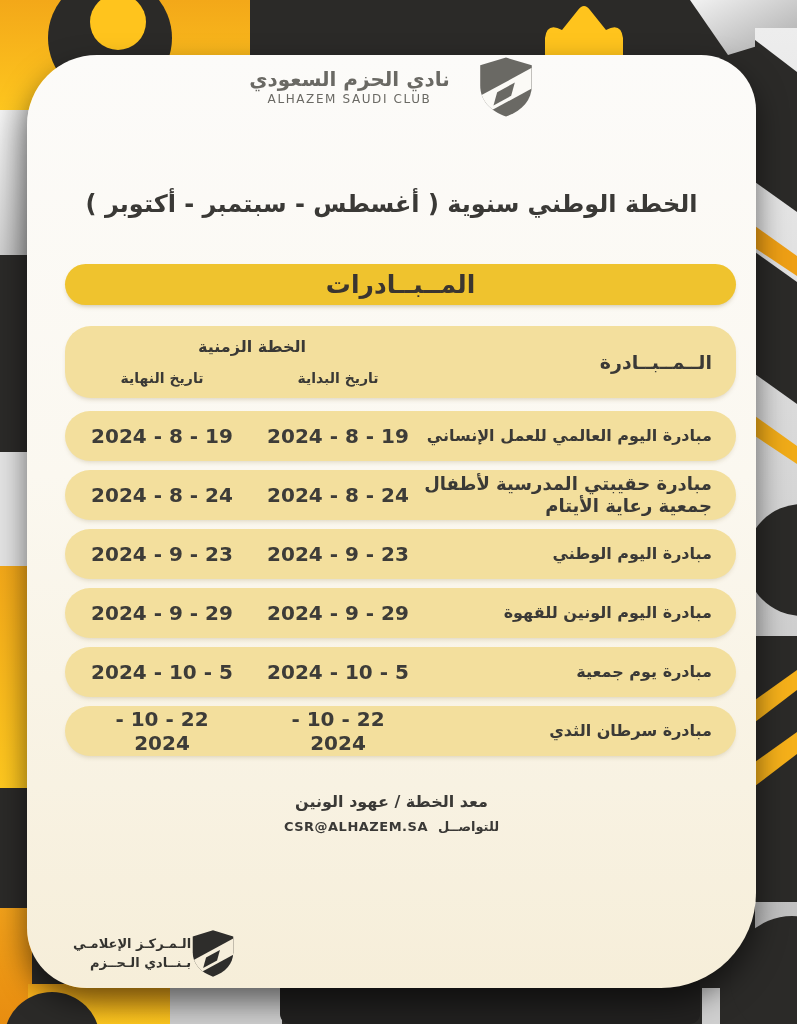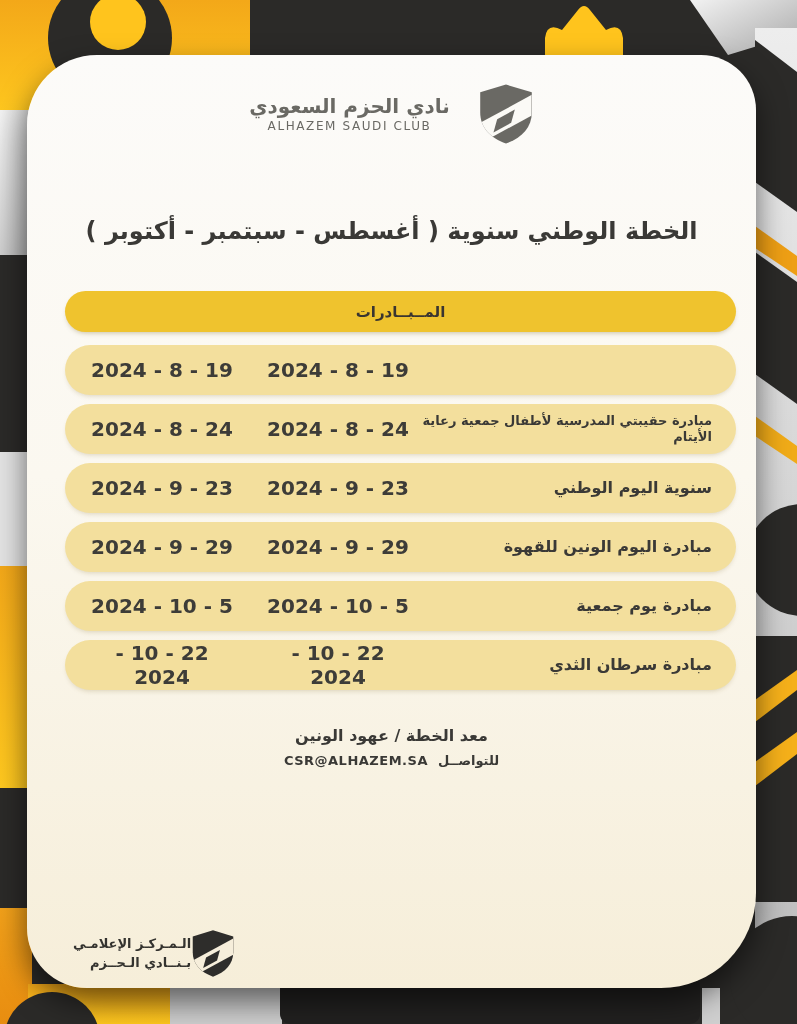--- a/index.html
+++ b/index.html
@@ -11,53 +11,53 @@
   }
   .bg{position:absolute;inset:0;z-index:0;}
   
   .card{
     position:absolute;left:27px;top:55px;width:729px;height:933px;z-index:1;
     border-radius:70px 55px 95px 60px;
     background:linear-gradient(180deg,#fcfbf9 0%,#fbf8f0 45%,#f6eed9 100%);
     box-shadow:0 14px 30px rgba(0,0,0,.55);
   }
   
-  .logo-top{display:flex;justify-content:center;align-items:center;gap:28px;padding-top:28px;}
+  .logo-top{display:flex;justify-content:center;align-items:center;gap:28px;padding-top:1px;}
   .shield{display:block;}
   .shield-top{width:56px;height:62px;color:#6a6964;}
   .shield-media{width:44px;height:49px;color:#2e2d2b;--band:#f6eedb;}
   .club-text{text-align:center;color:#6a6964;}
   .club-ar{font-size:20px;font-weight:bold;line-height:1.25;}
   .club-en{font-size:12px;font-weight:normal;letter-spacing:1.6px;line-height:1.3;}
   
   .title{margin-top:72px;text-align:center;font-size:24px;font-weight:bold;color:#3a3936;}
   
   .banner{
     margin:46px 20px 0 38px;height:41px;border-radius:22px;background:#efc32e;
     display:flex;align-items:center;justify-content:center;
-    font-size:15px;font-weight:bold;color:#3a3530;
+    font-size:25px;font-weight:bold;color:#3a3530;
     box-shadow:0 3px 5px -2px rgba(110,85,20,.35);
   }
   
   .thead{margin:21px 20px 0 38px;height:72px;border-radius:26px;background:#f3df9d;position:relative;
     box-shadow:0 3px 5px -2px rgba(110,85,20,.25);}
   .th-initiative{position:absolute;right:24px;top:0;height:100%;display:flex;align-items:center;
     font-size:19px;font-weight:bold;}
   .th-timeline{position:absolute;left:112px;top:11px;width:150px;text-align:center;
     font-size:16px;font-weight:bold;}
   .th-sub{position:absolute;bottom:12px;width:150px;text-align:center;font-size:14px;font-weight:600;}
   .th-start{left:198px;}
   .th-end{left:22px;}
   
   .row{margin:9px 20px 0 38px;height:50px;border-radius:25px;background:#f3df9d;position:relative;
     box-shadow:0 3px 5px -2px rgba(110,85,20,.22);}
   .row.first{margin-top:13px;}
   .cell-init{position:absolute;right:24px;top:50%;transform:translateY(-50%);
     max-width:305px;text-align:right;font-size:16px;font-weight:bold;line-height:1.2;}
-  .row.small .cell-init{font-size:13px;max-width:330px;}
+  .row.small .cell-init{font-size:18px;max-width:330px;}
   .cell-date{position:absolute;top:50%;transform:translateY(-50%);width:150px;text-align:center;
     font-size:20px;font-weight:bold;color:#3d3c38;}
   .cell-start{left:198px;}
   .cell-end{left:22px;}
   
   .footer{margin-top:36px;text-align:center;}
   .prepared{font-size:16px;font-weight:bold;}
   .contact{margin-top:8px;display:flex;justify-content:center;align-items:center;gap:10px;font-size:13px;}
   .contact-label{font-weight:700;}
   .contact-email{font-weight:bold;letter-spacing:.5px;}
@@ -143,32 +143,39 @@
       <div class="club-en">ALHAZEM SAUDI CLUB</div>
     </div>
   </div>
 
   <div class="title">الخطة الوطني سنوية ( أغسطس - سبتمبر - أكتوبر )</div>
 
   <div class="banner">
     <span>المــبــادرات</span>
   </div>
 
+  <div class="thead">
+    <div class="th-initiative">الــمــبــادرة</div>
+    <div class="th-timeline">الخطة الزمنية</div>
+    <div class="th-sub th-start">تاريخ البداية</div>
+    <div class="th-sub th-end">تاريخ النهاية</div>
+  </div>
 
   <div class="row first">
+    <div class="cell-init">مبادرة اليوم العالمي للعمل الإنساني</div>
     <div class="cell-date cell-start">19 - 8 - 2024</div>
     <div class="cell-date cell-end">19 - 8 - 2024</div>
   </div>
   <div class="row small">
     <div class="cell-init">مبادرة حقيبتي المدرسية لأطفال جمعية رعاية الأيتام</div>
     <div class="cell-date cell-start">24 - 8 - 2024</div>
     <div class="cell-date cell-end">24 - 8 - 2024</div>
   </div>
   <div class="row">
-    <div class="cell-init">سنوية اليوم الوطني</div>
+    <div class="cell-init">مبادرة اليوم الوطني</div>
     <div class="cell-date cell-start">23 - 9 - 2024</div>
     <div class="cell-date cell-end">23 - 9 - 2024</div>
   </div>
   <div class="row">
     <div class="cell-init">مبادرة اليوم الونين للقهوة</div>
     <div class="cell-date cell-start">29 - 9 - 2024</div>
     <div class="cell-date cell-end">29 - 9 - 2024</div>
   </div>
   <div class="row">
     <div class="cell-init">مبادرة يوم جمعية</div>

